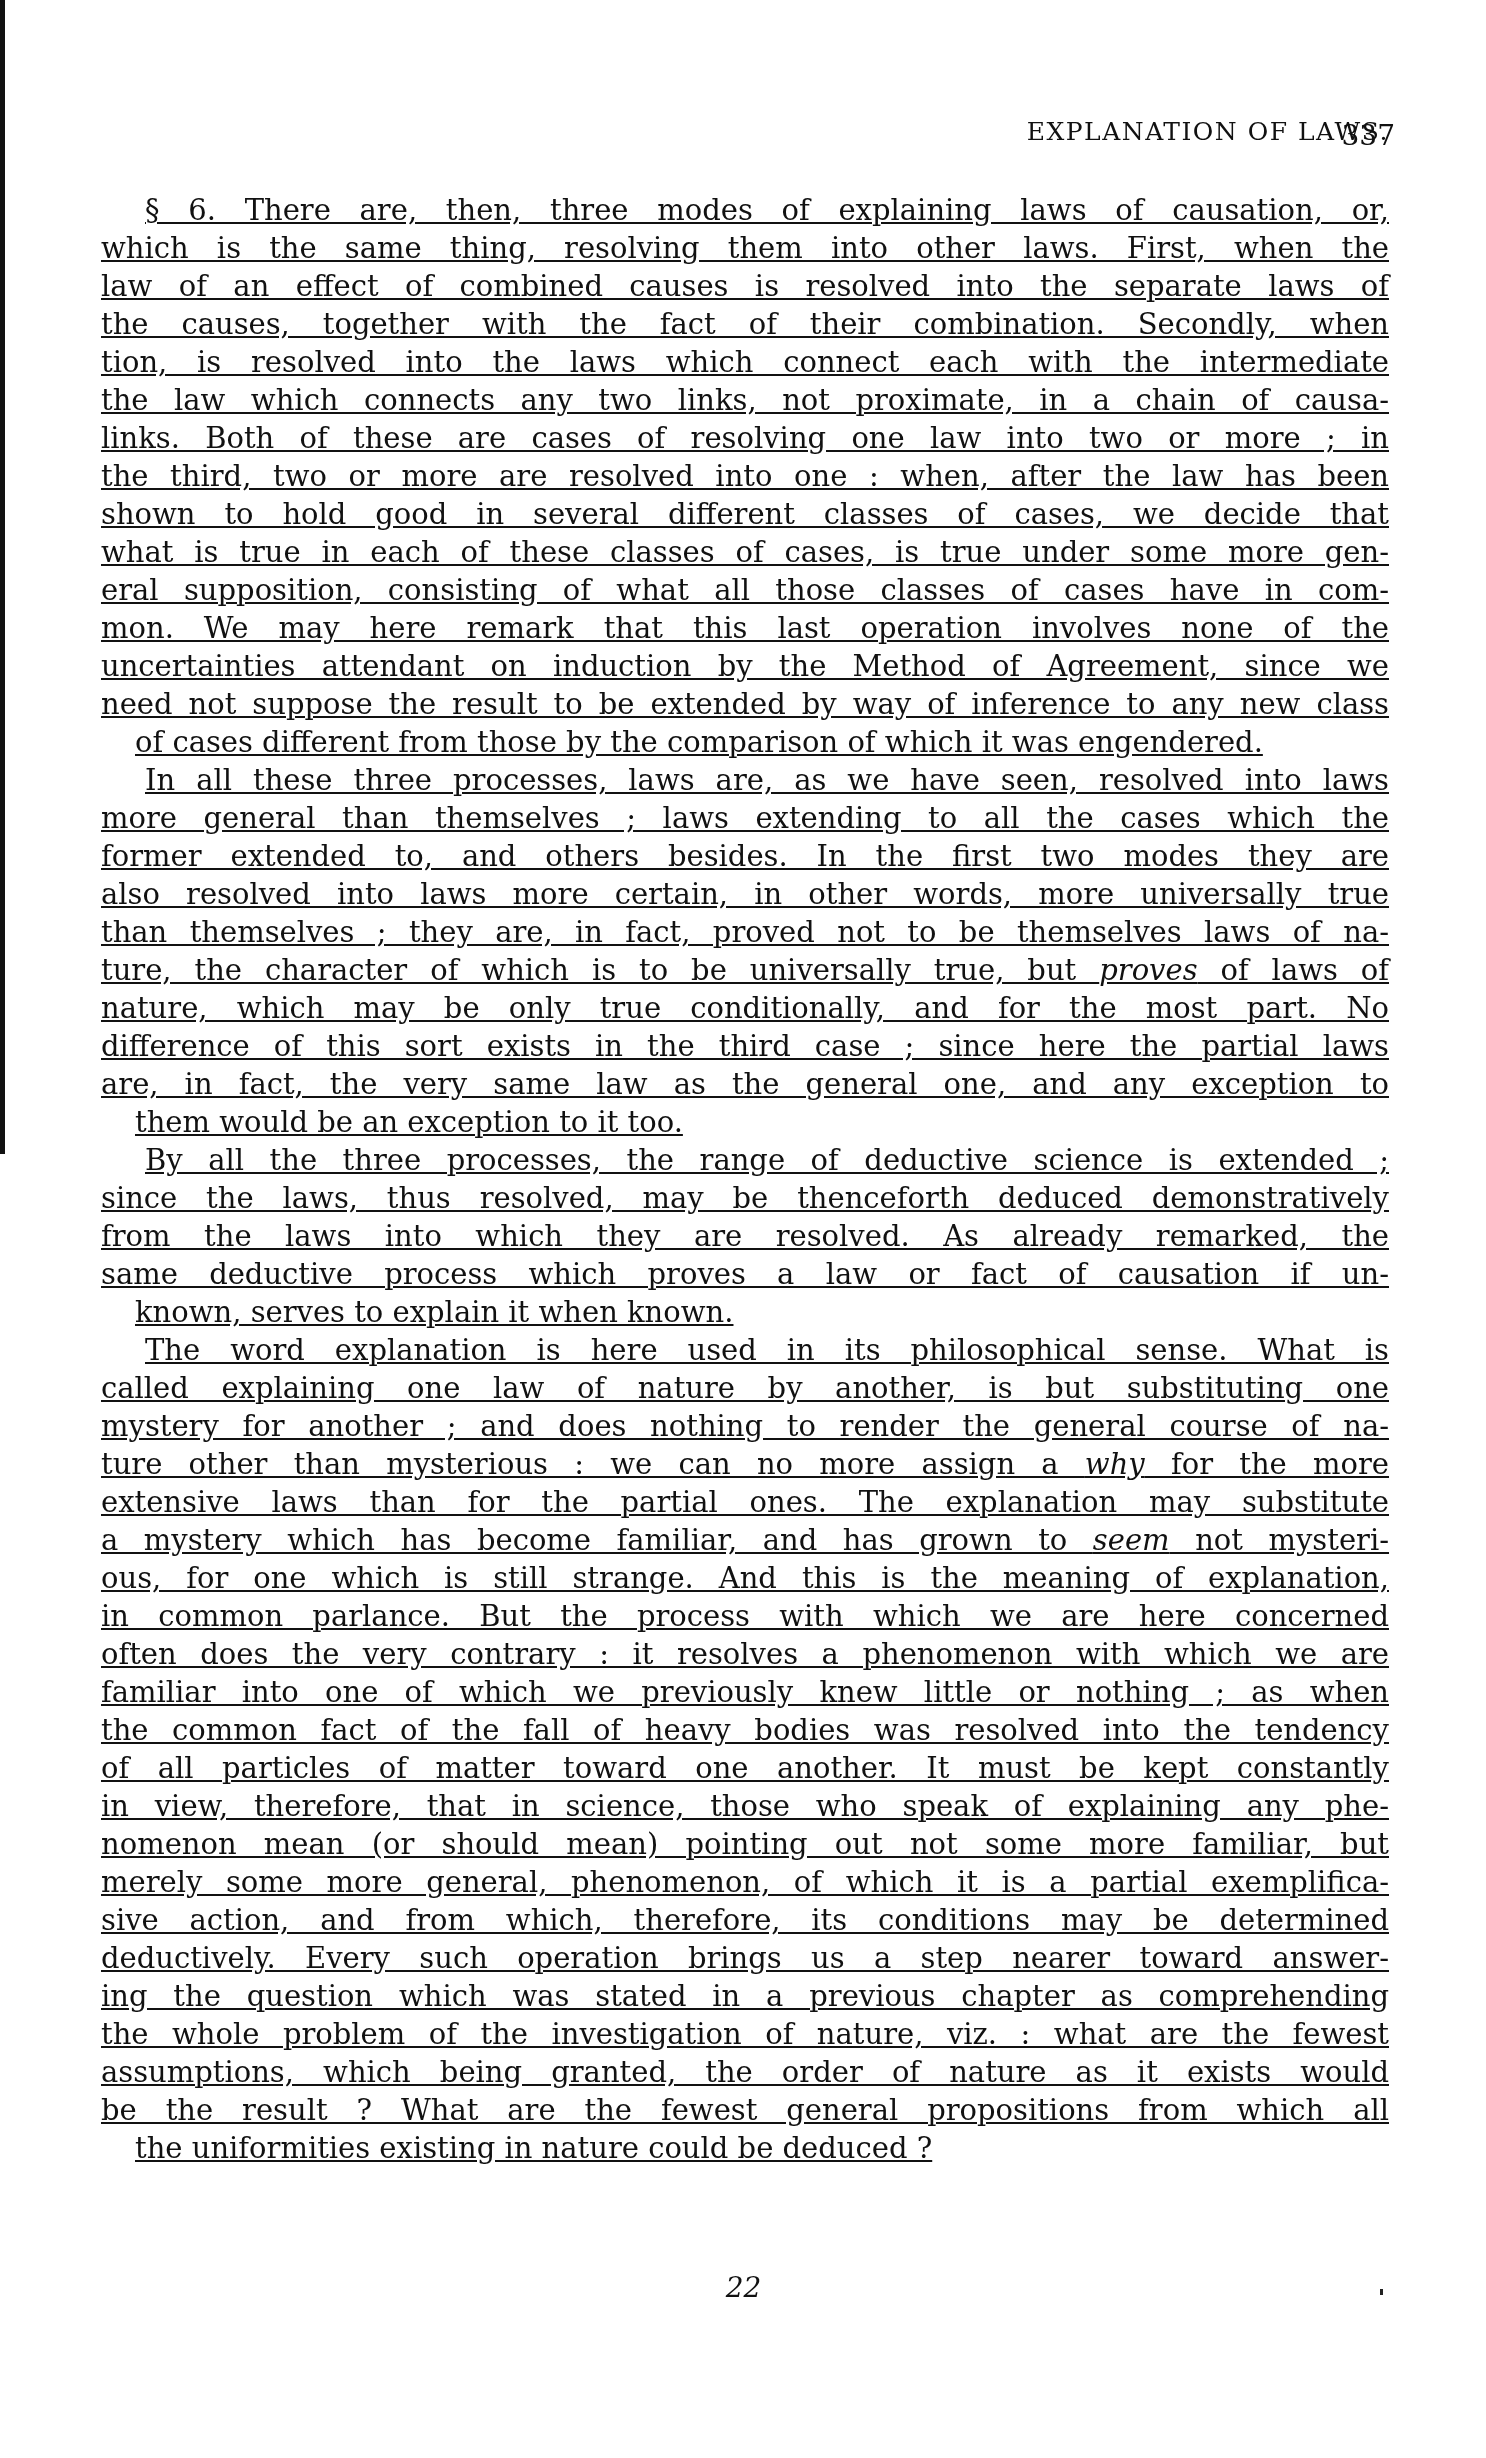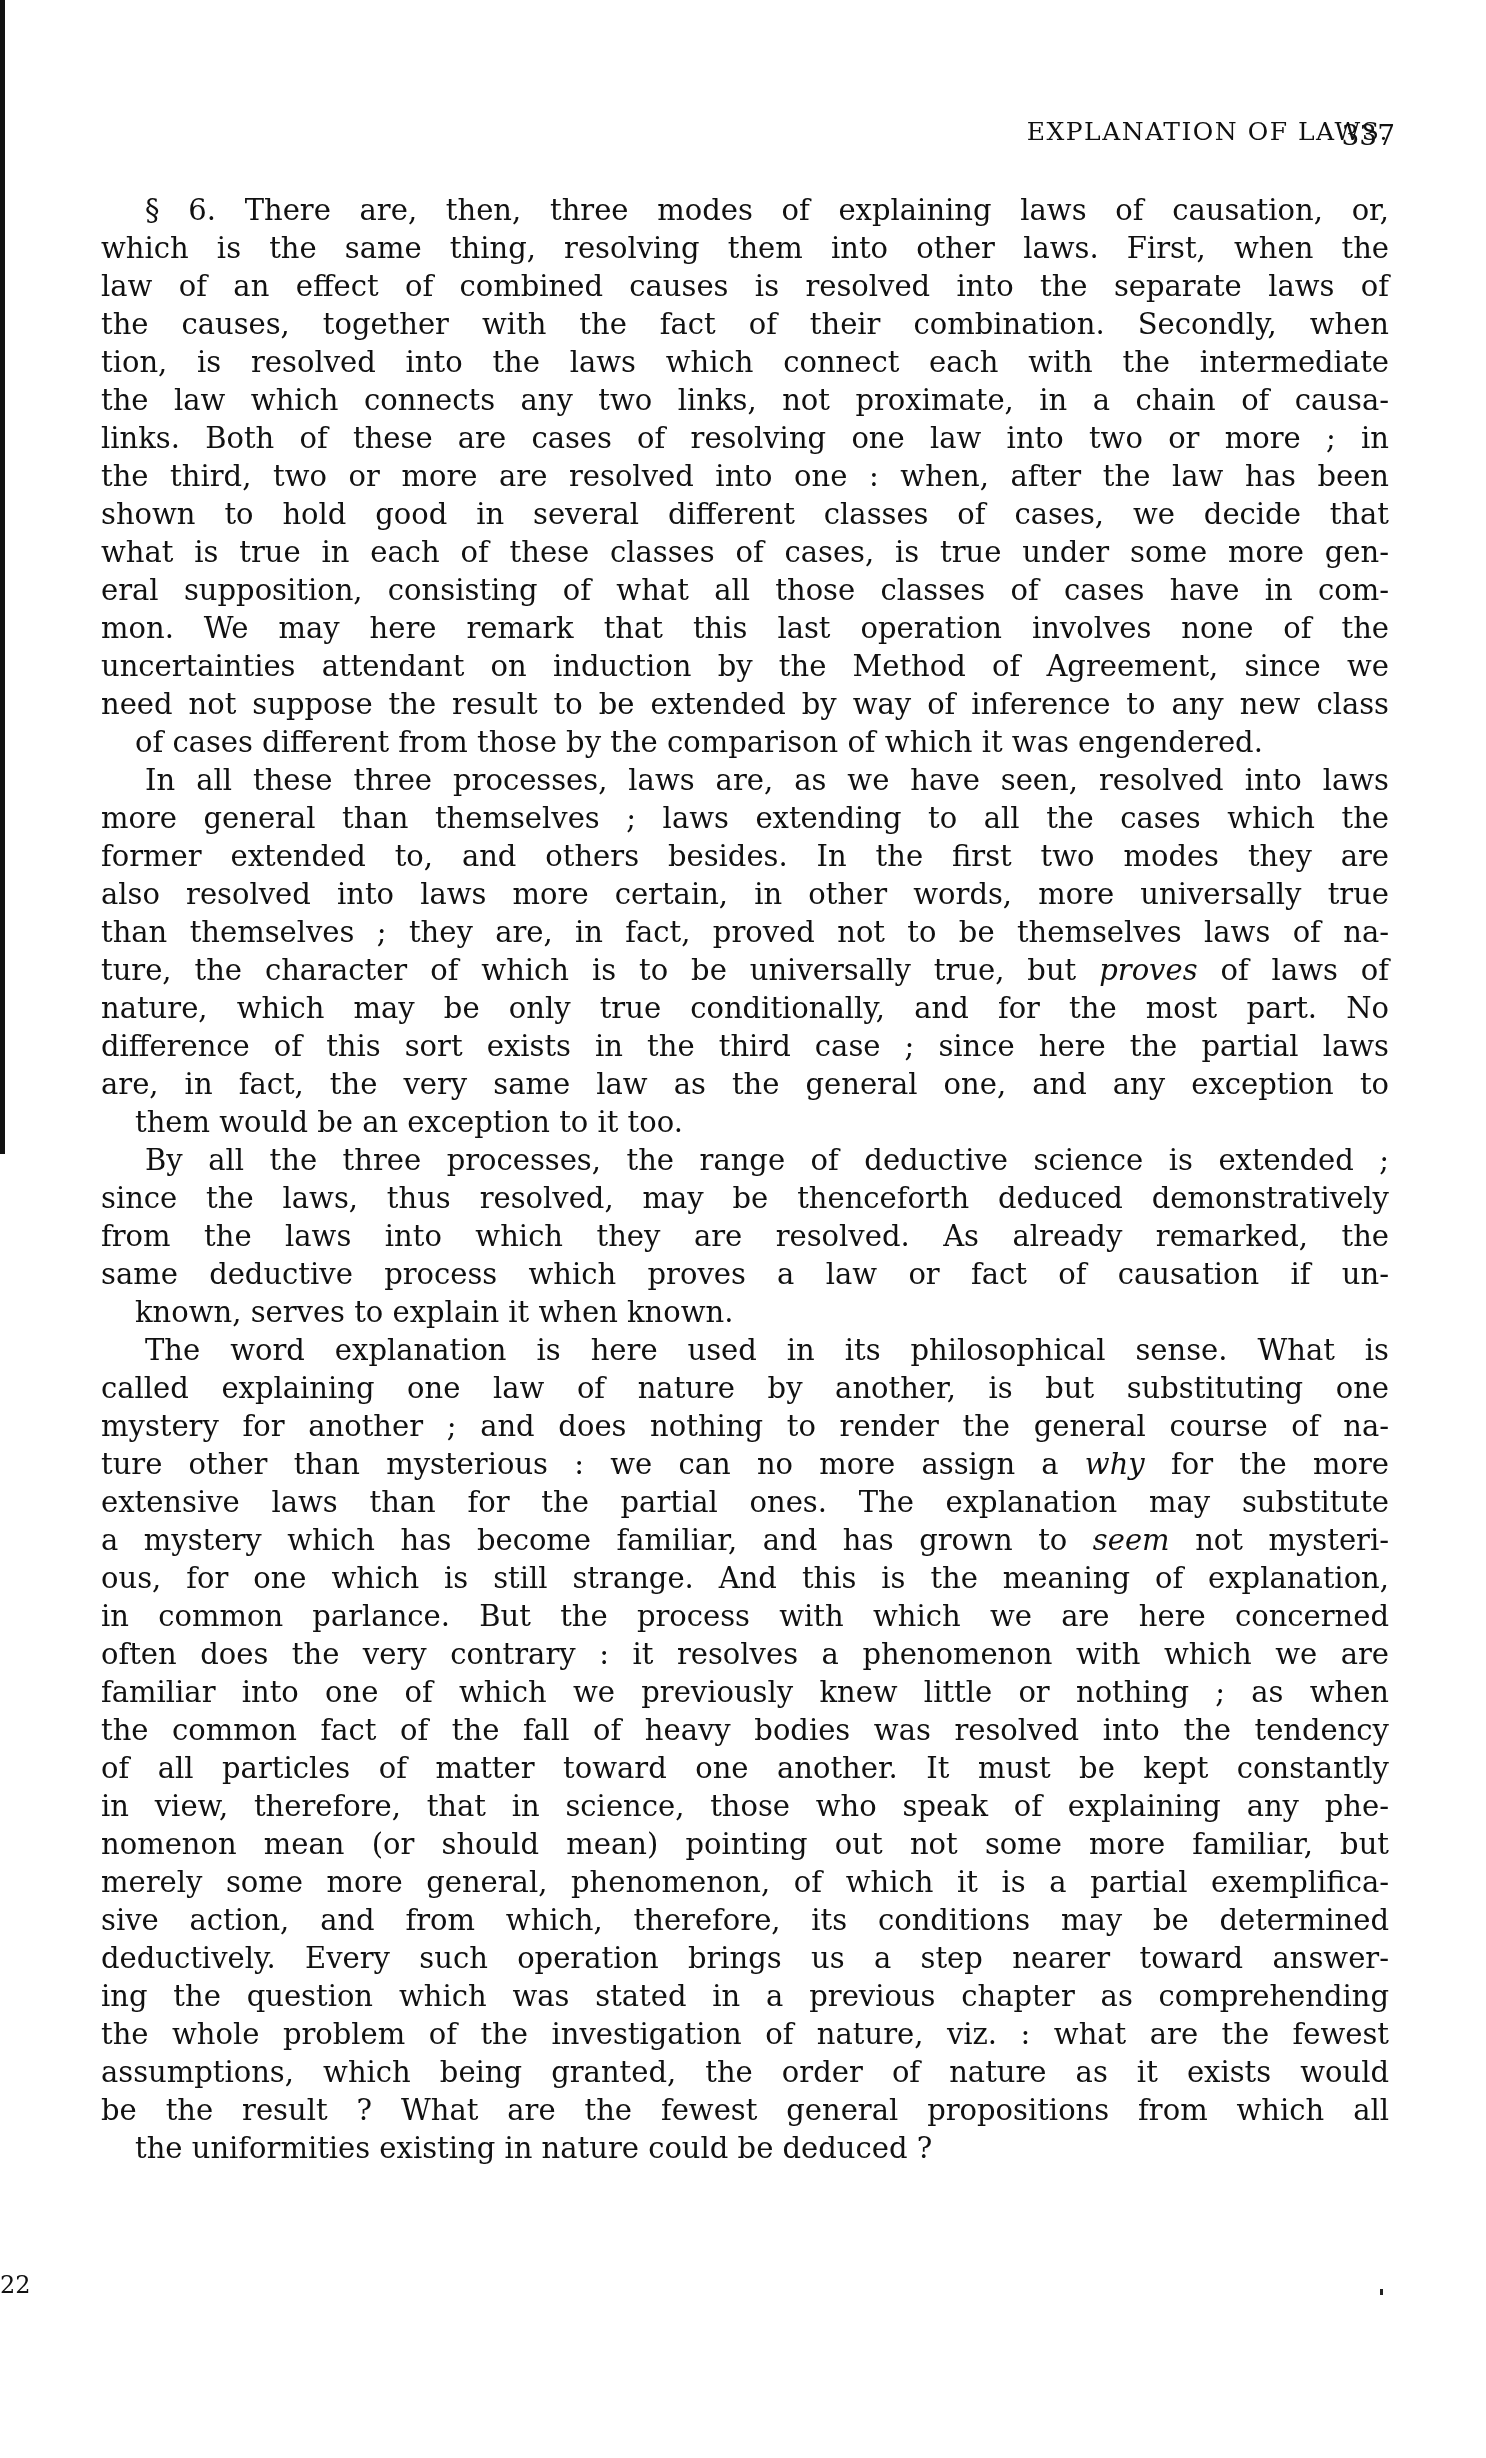--- a/index.html
+++ b/index.html
@@ -4,25 +4,25 @@
 <style>
   html, body { margin:0; padding:0; background:#ffffff; }
   body { width:1487px; height:2459px; position:relative; overflow:hidden;
          font-family:"DejaVu Serif","Liberation Serif",serif; color:#111; }
   .edge { position:absolute; left:0; top:0; width:5px; height:1154px; background:#111; }
   .runhead { position:absolute; top:117px; left:101px; width:1288px; height:40px; }
   .runhead .title { position:absolute; left:0; right:0; text-align:right;
          font-size:25px; letter-spacing:1.5px; }
   .runhead .pnum { position:absolute; right:-6px; top:2px; font-size:28px; }
   .body { position:absolute; top:191px; left:101px; width:1288px;
-          font-size:29px; line-height:38px; text-align:justify; }
+          font-size:29px; line-height:38px; text-align:justify;text-decoration:underline; }
   .line { display:block; text-align:justify; text-align-last:justify; white-space:nowrap; height:38px; overflow:visible; }
   .line.last { text-align-last:left;margin-left:34px; }
   .line.indent { padding-left:44px; }
-  .sig { position:absolute; top:2271px; left:0; width:1487px; text-align:left; font-size:24px; }
+  .sig { position:absolute; top:2271px; left:0; width:1487px; text-align:center; font-size:28px;font-style:italic; }
   .speck { position:absolute; right:104px; top:2289px; width:3px; height:6px; background:#222; }
 </style>
 </head>
 <body>
 
 <div class="edge"></div>
 
 <div class="runhead">
   <div class="title">EXPLANATION OF LAWS.</div>
   <div class="pnum">337</div>

